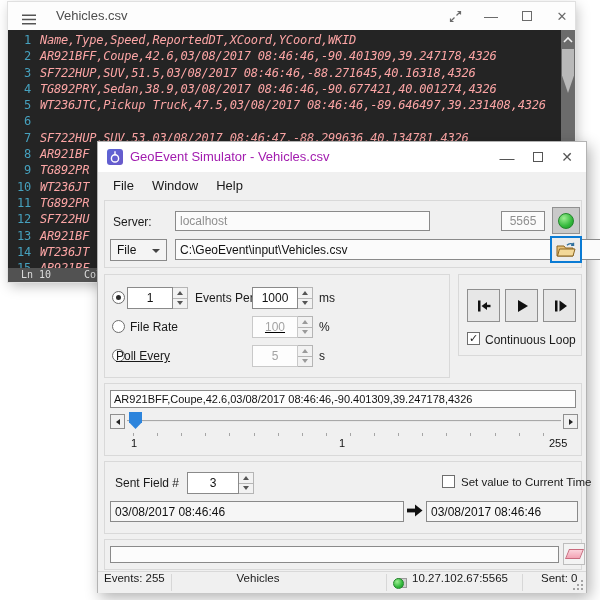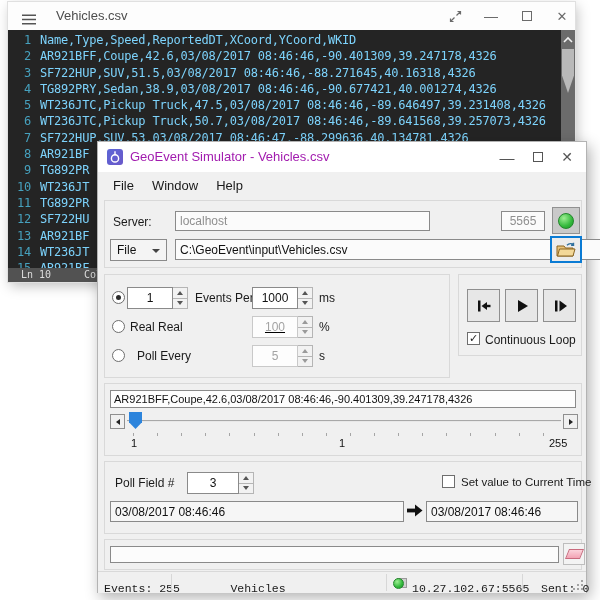--- a/index.html
+++ b/index.html
@@ -15,21 +15,21 @@
   .ed-ctl { position:absolute; top:0; height:28px; width:22px; display:flex; align-items:center; justify-content:center; color:#6b6b6b; font-size:13px; }
   .ed-expand { left:436px; }
   .ed-min { left:472px; font-size:14px; }
   .ed-max { left:508px; }
   .ed-max .sq { width:10px; height:10px; border:1px solid #6b6b6b; display:block; }
   .ed-close { left:543px; }
   .ed-content { position:absolute; left:0; top:28px; width:567px; height:238px; background:#242424; overflow:hidden;
                 font-family:"DejaVu Sans Mono", monospace; font-size:12px; letter-spacing:-0.2px; padding-top:2px; }
   .ed-line { display:flex; height:16.3px; line-height:16.3px; white-space:pre; }
   .ed-num { width:32px; text-align:right; padding-right:9px; color:#46a1be; flex:none; }
-  .ed-text { color:#7dd3fc; }
+  .ed-text { color:#fca5a5;font-style:italic; }
   .ed-scroll { position:absolute; right:0; top:28px; width:14px; height:238px; background:#6b6b6b; }
   .ed-scroll .up { position:absolute; left:0; top:2px; width:14px; height:12px; }
   .ed-scroll .thumb { position:absolute; left:1px; top:19px; width:12px; height:44px; background:#b9b9b9; }
   .ed-status { position:absolute; left:0; top:266px; width:567px; height:14px; background:#525252;
                font-family:"DejaVu Sans Mono", monospace; font-size:10px; color:#dcdcdc; }
   .ed-ln { position:absolute; left:13px; top:1px; }
   .ed-col { position:absolute; left:76px; top:1px; }
 
   
   .sim { position:absolute; left:97px; top:141px; width:490px; height:452px; z-index:2;
@@ -105,21 +105,21 @@
   .time-arrow { position:absolute; left:302px; top:41px; }
 
   .g-progress { left:6px; top:397px; width:478px; height:31px; }
   .f-progress { left:5px; top:6px; width:449px; height:17px; background:#fcfcfc; }
   .b-clear { position:absolute; left:458px; top:3px; width:22px; height:22px; background:#f3f3f3; border:1px solid #bdbdbd;
              display:flex; align-items:center; justify-content:center; }
   .eraser { width:15px; height:10px; background:linear-gradient(#fbd3db,#f3a3b4); border:1px solid #c96b7e; transform:skewX(-22deg); }
 
   .statusbar { position:absolute; left:0; top:429px; width:488px; height:22px; background:#f0f0f0; border-top:1px solid #d9d9d9;
                font-size:11.5px; color:#1a1a1a; }
-  .sb-item { position:absolute; top:10px; white-space:nowrap;font-family:Liberation Mono, monospace; }
+  .sb-item { position:absolute; top:0; white-space:nowrap; }
   .sb-sep { position:absolute; top:2px; width:1px; height:17px; background:#d7d7d7; }
   .sb-dot { position:absolute; left:295px; top:5px; width:14px; height:13px; }
   .sb-dot .bx { position:absolute; right:0; top:1px; width:10px; height:10px; background:#cfcfcf; border:1px solid #9a9a9a; }
   .sb-dot .orb2 { position:absolute; left:0; top:1px; width:11px; height:11px; border-radius:50%; border:1px solid #23872c;
                   background:radial-gradient(circle at 35% 30%, #9dee92, #33b93c 60%, #1d9128); }
   .grip { position:absolute; right:3px; bottom:3px; width:10px; height:10px; }
   .grip i { position:absolute; width:2px; height:2px; background:#a3a3a3; }
 </style>
 </head>
 <body>
@@ -163,21 +163,20 @@
           <div class="ed-line">
           <span class="ed-num">4</span>
           <span class="ed-text">TG892PRY,Sedan,38.9,03/08/2017 08:46:46,-90.677421,40.001274,4326</span>
         </div>
           <div class="ed-line">
           <span class="ed-num">5</span>
           <span class="ed-text">WT236JTC,Pickup Truck,47.5,03/08/2017 08:46:46,-89.646497,39.231408,4326</span>
         </div>
           <div class="ed-line">
           <span class="ed-num">6</span>
-          <span class="ed-text">WT236JTC,Pickup Truck,50.7,03/08/2017 08:46:46,-89.641568,39.257073,4326</span>
         </div>
           <div class="ed-line">
           <span class="ed-num">7</span>
           <span class="ed-text">SF722HUP,SUV,53,03/08/2017 08:46:47,-88.299636,40.134781,4326</span>
         </div>
           <div class="ed-line">
           <span class="ed-num">8</span>
           <span class="ed-text">AR921BF</span>
         </div>
           <div class="ed-line">
@@ -290,36 +289,36 @@
               <i class="tri-up"></i>
             </span>
             <span class="a">
               <i class="tri-dn"></i>
             </span>
           </span>
       </div>
       <span class="lbl" style="left:214px;top:16px;">ms</span>
 
       <span class="radio" style="left:7px;top:45px;"></span>
-      <span class="lbl" style="left:25px;top:45px;">Real Real</span>
+      <span class="lbl" style="left:25px;top:45px;">File Rate</span>
       <div class="spin disabled" style="left:147px;top:41px;text-decoration:underline;">
         <span class="val">100</span>
         <span class="arr">
             <span class="a">
               <i class="tri-up"></i>
             </span>
             <span class="a">
               <i class="tri-dn"></i>
             </span>
           </span>
       </div>
       <span class="lbl" style="left:214px;top:45px;">%</span>
 
       <span class="radio" style="left:7px;top:74px;"></span>
-      <span class="lbl" style="left:32px;top:74px;">Poll Every</span>
+      <span class="lbl" style="left:11px;top:74px;text-decoration:underline;">Poll Every</span>
       <div class="spin disabled" style="left:147px;top:70px;">
         <span class="val">5</span>
         <span class="arr">
             <span class="a">
               <i class="tri-up"></i>
             </span>
             <span class="a">
               <i class="tri-dn"></i>
             </span>
           </span>
@@ -364,21 +363,21 @@
       </div>
       <div class="track"></div>
       <div class="thumb"></div>
       <div class="ticks"></div>
       <span class="tick-lbl" style="left:26px;">1</span>
       <span class="tick-lbl" style="left:234px;">1</span>
       <span class="tick-lbl" style="left:444px;">255</span>
     </div>
 
     <div class="gbox g-time">
-      <span class="lbl" style="left:10px;top:14px;">Poll Field #</span>
+      <span class="lbl" style="left:10px;top:14px;">Sent Field #</span>
       <div class="spin" style="left:82px;top:10px;">
         <span class="val" style="width:52px;">3</span>
         <span class="arr">
             <span class="a">
               <i class="tri-up"></i>
             </span>
             <span class="a">
               <i class="tri-dn"></i>
             </span>
           </span>

